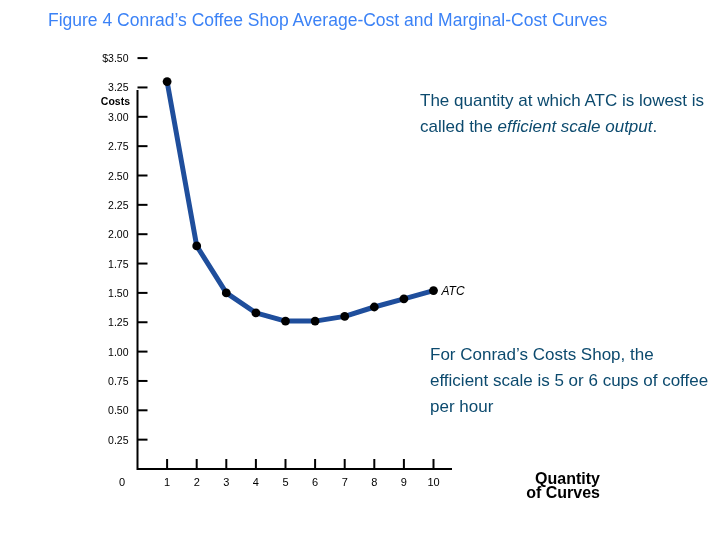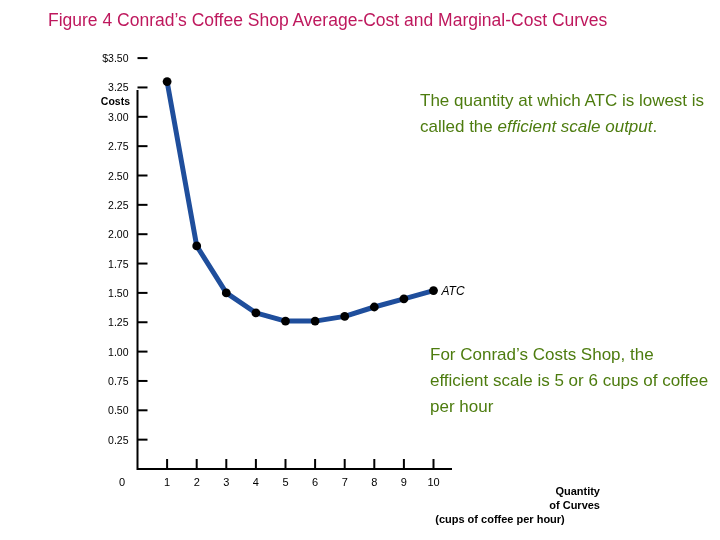--- a/index.html
+++ b/index.html
@@ -17,21 +17,21 @@
   }
 
   
   #slide-title {
     position: absolute;
     left: 48px;
     top: 8px;
     width: 648px;
     font-size: 17.5px;
     line-height: 24px;
-    color: #be185d;
+    color: #3b82f6;
     white-space: pre-line;
   }
 
   
   #chart {
     position: absolute;
     left: 0px;
     top: 0px;
     width: 470px;
     height: 540px;
@@ -64,40 +64,40 @@
     font-size: 12px;
     font-style: italic;
     font-family: "Liberation Sans", sans-serif;
     fill: #000000;
   }
 
   
   #x-axis-caption {
     position: absolute;
     left: 400px;
-    top: 484px;
+    top: 472px;
     width: 200px;
     text-align: right;
-    font-size: 11px;
+    font-size: 16px;
     font-weight: bold;
     line-height: 14px;
     color: #000000;
   }
   #x-axis-caption .units {
     display: block;
     text-align: center;
     white-space: nowrap;
   }
 
   
   .callout {
     position: absolute;
     font-size: 17px;
     line-height: 26px;
-    color: #4d7c0f;
+    color: #0c4a6e;
   }
   #callout-top {
     left: 420px;
     top: 88px;
     width: 296px;
   }
   #callout-bottom {
     left: 430px;
     top: 342px;
     width: 286px;
@@ -189,21 +189,20 @@
         <circle cx="403.9" cy="298.8" r="4.4" fill="#000000"></circle>
         <circle cx="433.5" cy="290.6" r="4.4" fill="#000000"></circle>
       </g>
 
     <text id="atc-label" x="441.5" y="294.6" class="curve-name">ATC</text>
   </svg>
 
   <div id="x-axis-caption">
     <span>Quantity</span><br>
     <span>of Curves</span>
-    <span class="units">(cups of coffee per hour)</span>
   </div>
 </div>
 
 <div class="callout" id="callout-top">
   <span>The quantity at which ATC</span>
   <span>is lowest is called the</span>
   <span class="italic">efficient scale output</span><span>.</span>
 </div>
 
 <div class="callout" id="callout-bottom">

